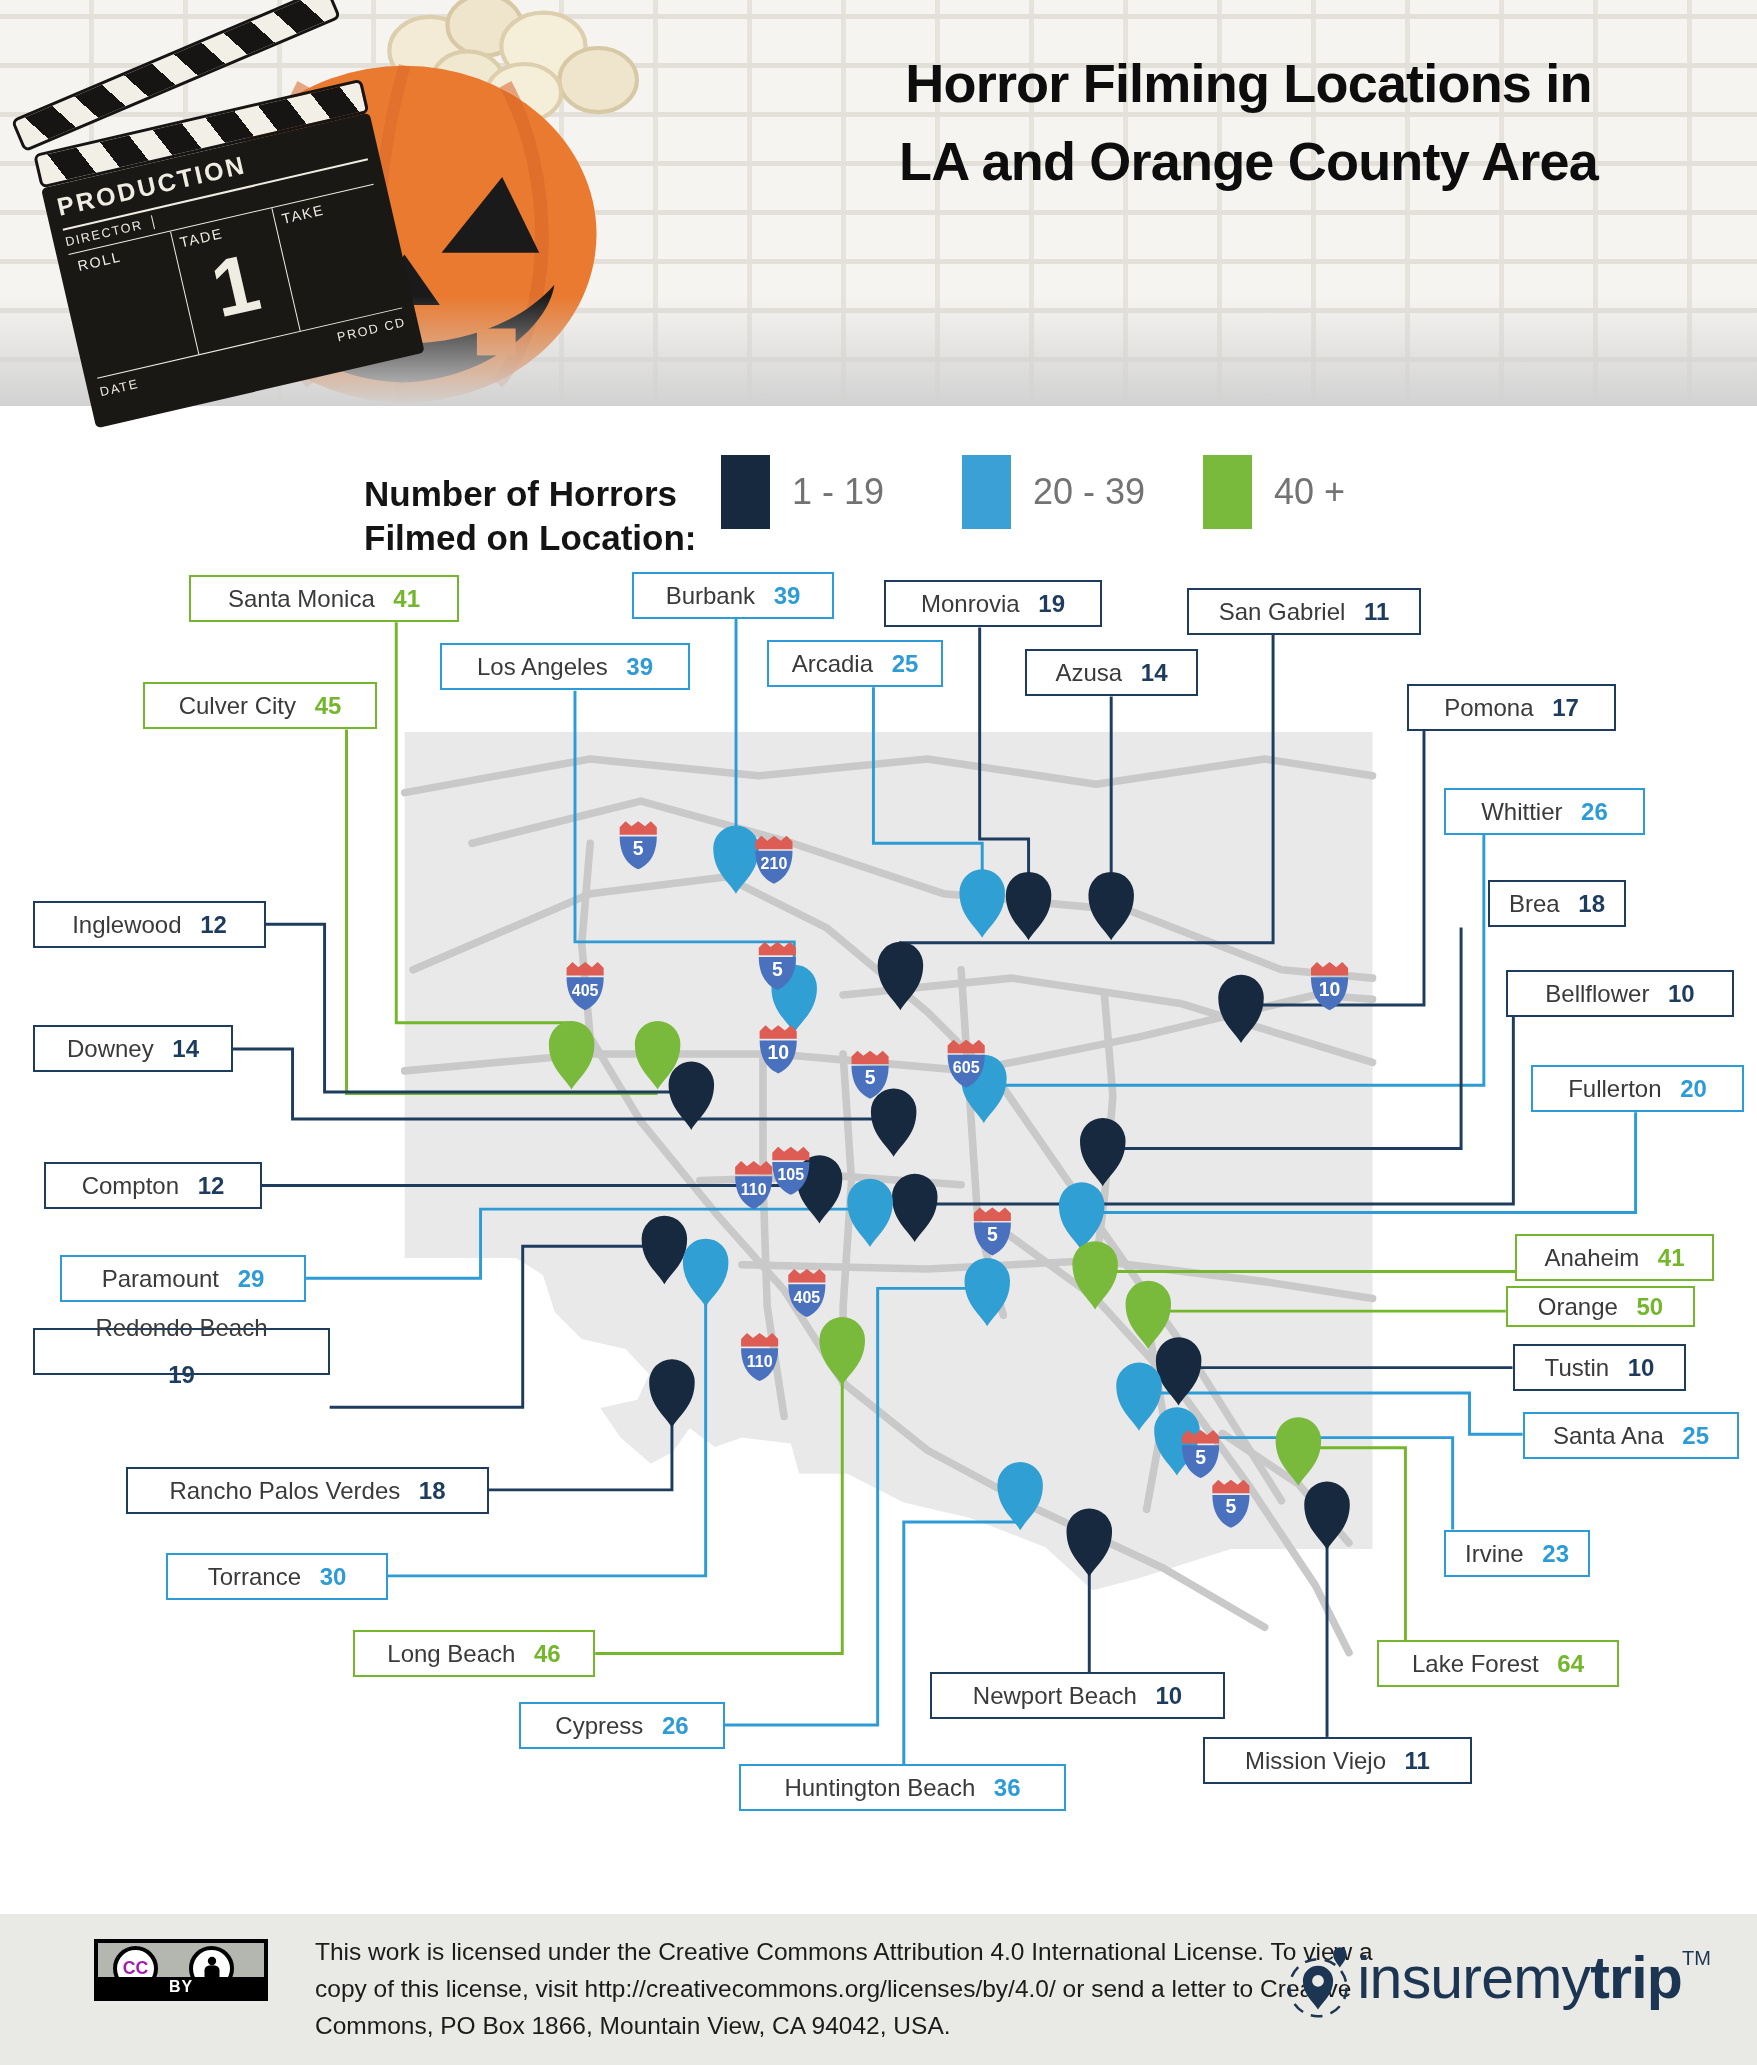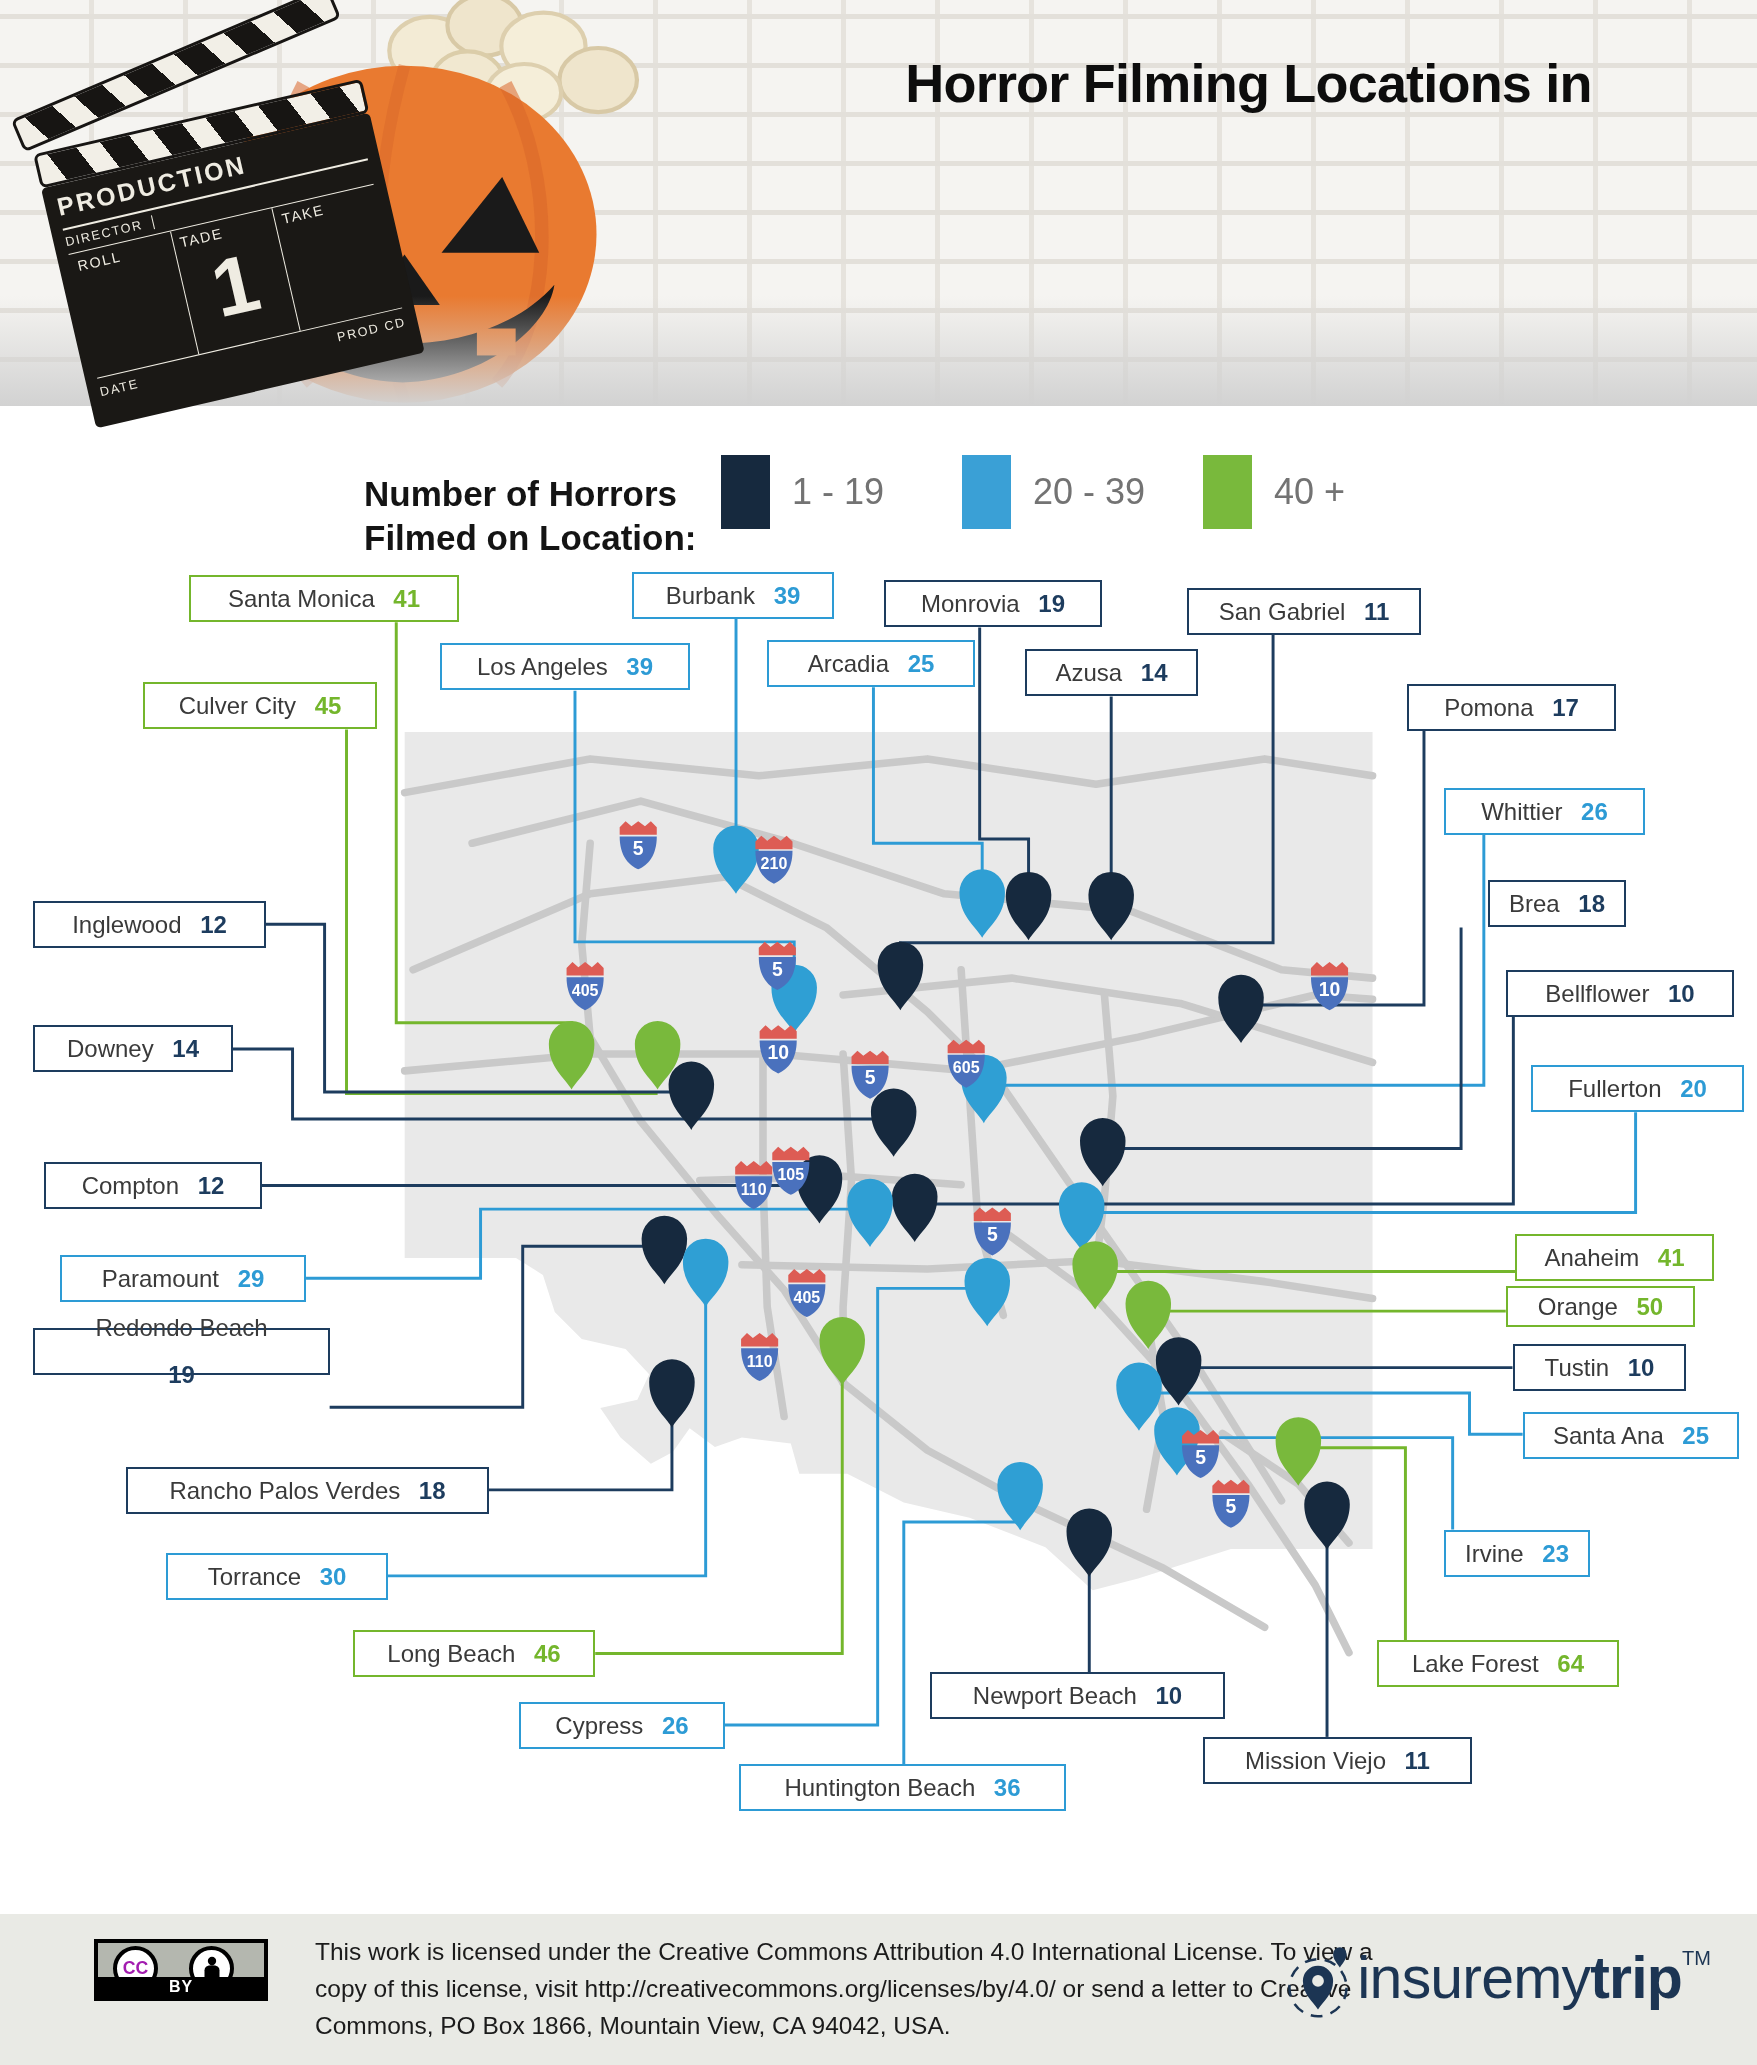--- a/index.html
+++ b/index.html
@@ -133,20 +133,21 @@
         </div>
         <div class="s-bottom">
           <span>DATE</span>
           <span>PROD CD</span>
         </div>
       </div>
     </div>
   </div>
   <div class="page-title">
     <div>Horror Filming Locations in</div>
+    <div>LA and Orange County Area</div>
   </div>
 </div>
 
 <div class="legend-title">
   <div>Number of Horrors</div>
   <div>Filmed on Location:</div>
 </div>
 <div class="legend-item" style="left:721px">
   <span class="legend-swatch" style="background: rgb(22, 41, 62);"></span>
   <span class="legend-label">1 - 19</span>
@@ -343,21 +344,21 @@
       <span class="city-value" style="color:#1d3c5e">19</span>
     </div>
     <div class="city-box" style="left: 1187px; top: 588px; width: 234px; height: 47px; border-color: rgb(29, 60, 94);">
       <span class="city-name">San Gabriel</span>
       <span class="city-value" style="color:#1d3c5e">11</span>
     </div>
     <div class="city-box" style="left: 440px; top: 643px; width: 250px; height: 47px; border-color: rgb(45, 155, 213);">
       <span class="city-name">Los Angeles</span>
       <span class="city-value" style="color:#2d9bd5">39</span>
     </div>
-    <div class="city-box" style="left: 767px; top: 640px; width: 208px; height: 47px; border-color: rgb(45, 155, 213);">
+    <div class="city-box" style="left: 767px; top: 640px; width: 176px; height: 47px; border-color: rgb(45, 155, 213);">
       <span class="city-name">Arcadia</span>
       <span class="city-value" style="color:#2d9bd5">25</span>
     </div>
     <div class="city-box" style="left: 1025px; top: 649px; width: 173px; height: 47px; border-color: rgb(29, 60, 94);">
       <span class="city-name">Azusa</span>
       <span class="city-value" style="color:#1d3c5e">14</span>
     </div>
     <div class="city-box" style="left: 1407px; top: 684px; width: 209px; height: 47px; border-color: rgb(29, 60, 94);">
       <span class="city-name">Pomona</span>
       <span class="city-value" style="color:#1d3c5e">17</span>

